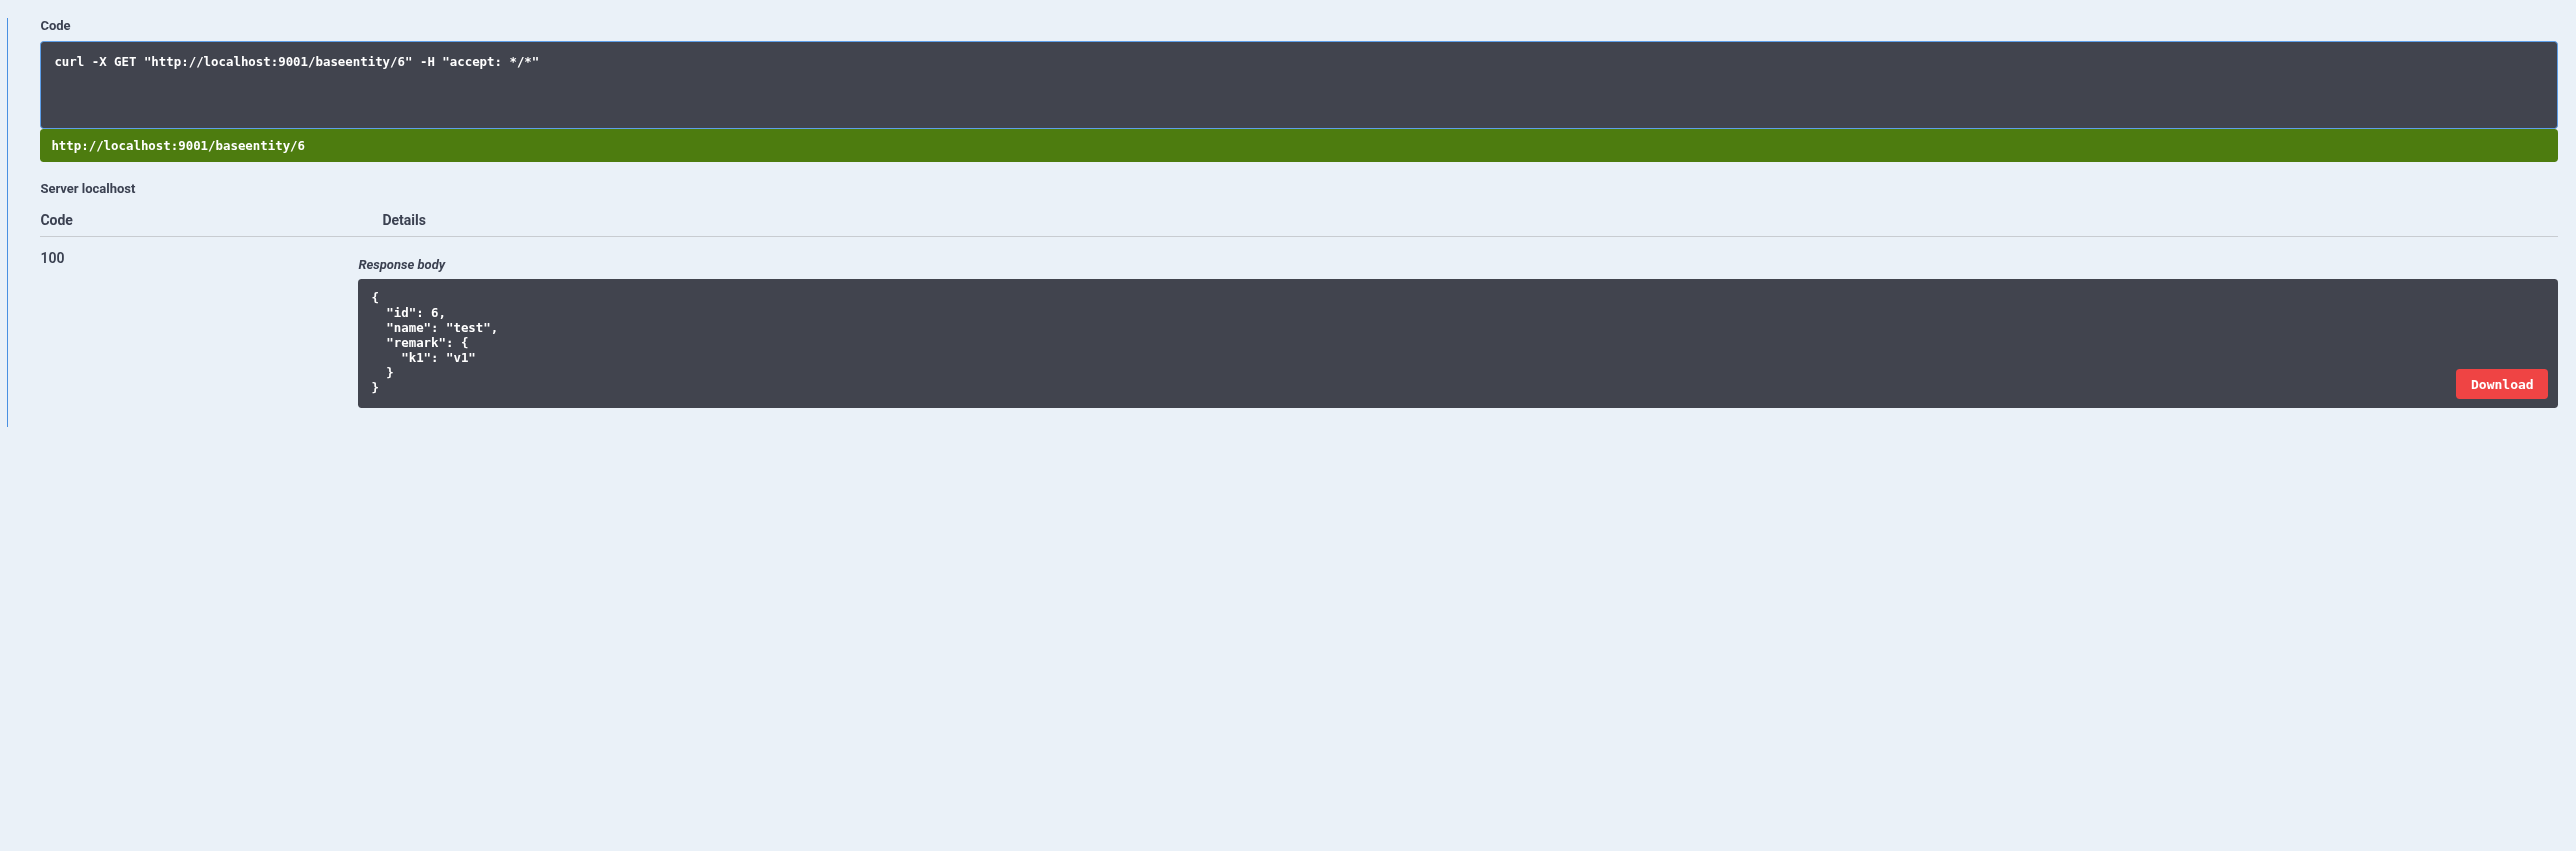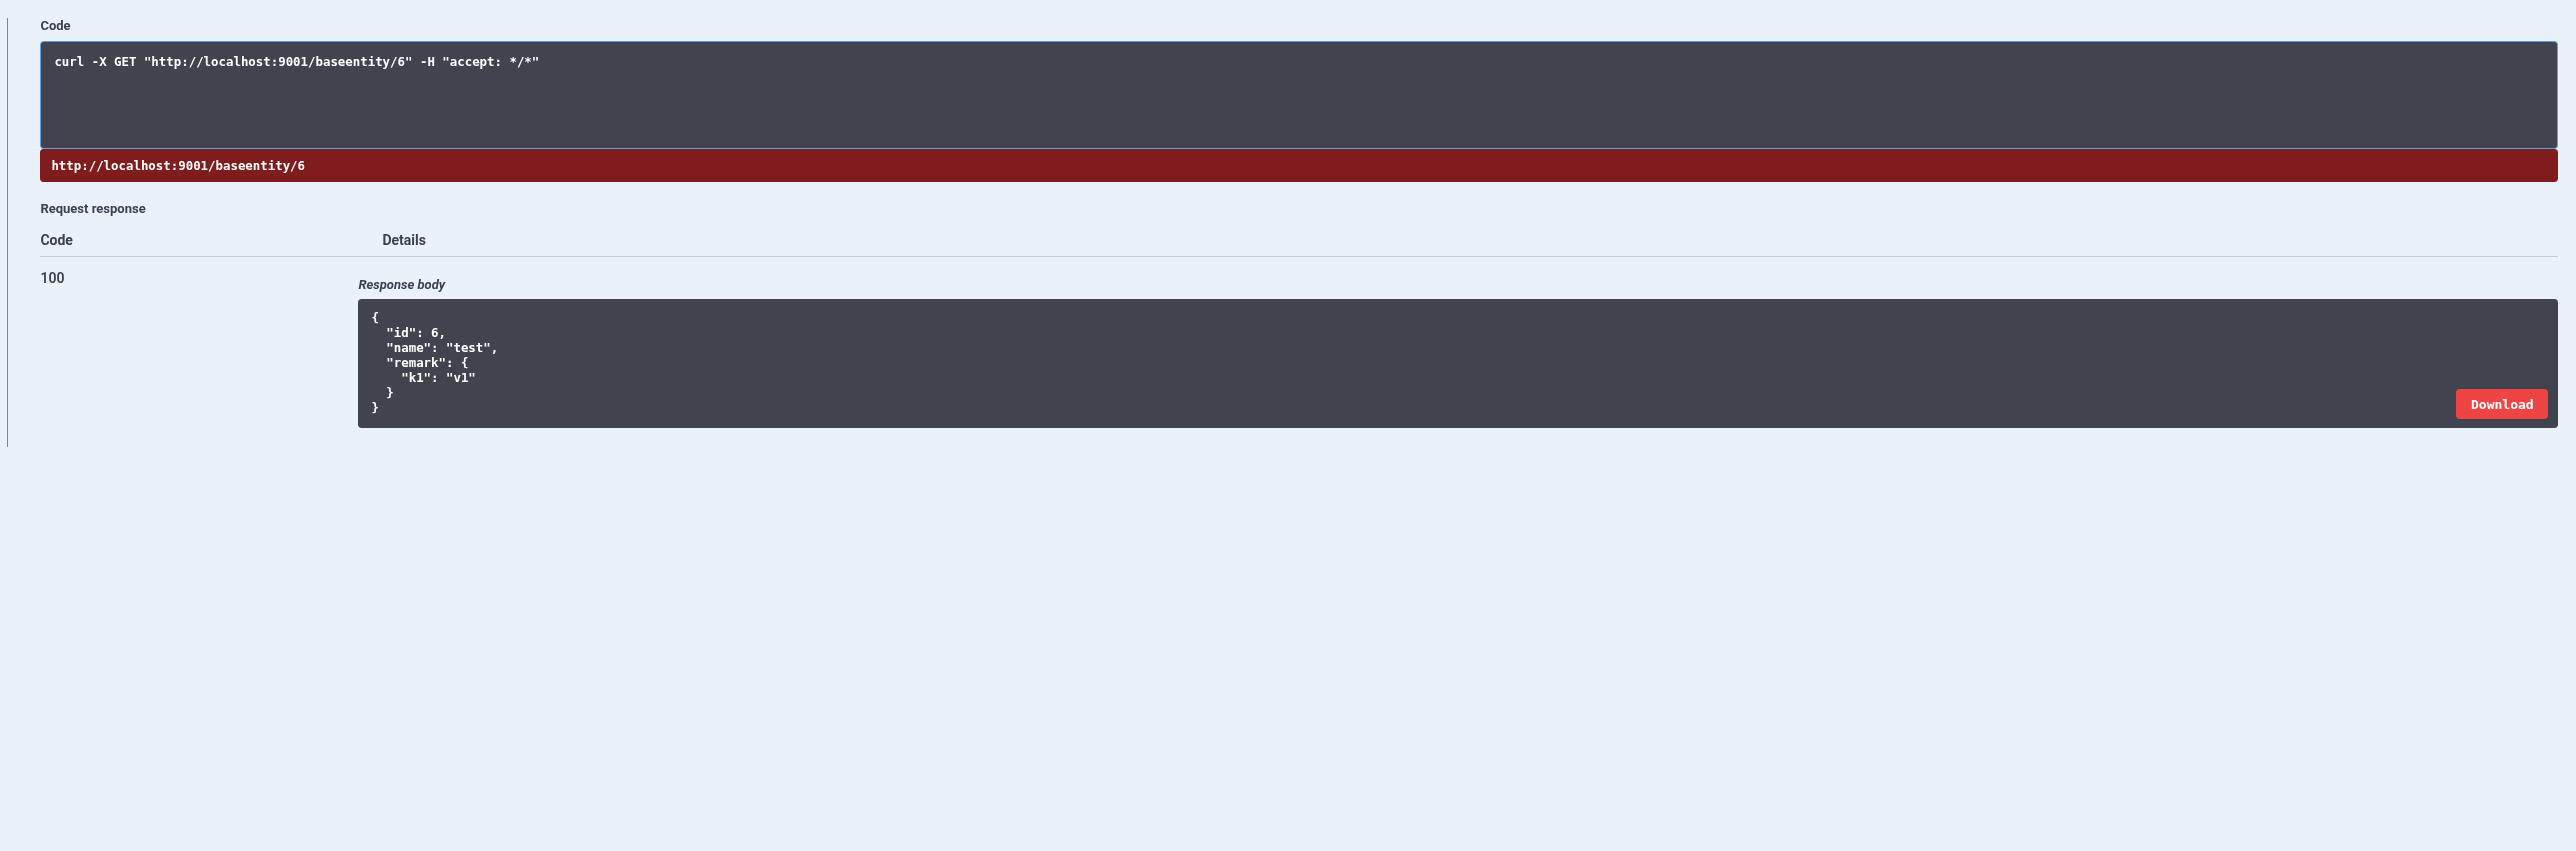--- a/index.html
+++ b/index.html
@@ -18,29 +18,29 @@
       font-weight: 700;
       color: #3b4151;
       margin-top: 18.4px;
       margin-bottom: 7.4px;
     }
     .curl-box {
       background: #41444e;
       border: 1.8px solid #5e9fe8;
       border-radius: 3.7px;
       padding: 12px 13px;
-      height: 108px;
+      height: 88px;
       color: #fff;
       font-family: ui-monospace, SFMono-Regular, Menlo, Consolas, monospace;
       font-size: 12.4px;
       font-weight: 600;
       overflow: auto;
     }
     .url-box {
-      background: #7f1d1d;
+      background: #4d7c0f;
       border-radius: 3.7px;
       padding: 9.2px 11px;
       color: #fff;
       font-family: ui-monospace, SFMono-Regular, Menlo, Consolas, monospace;
       font-size: 12.4px;
       font-weight: 600;
     }
     .table-header {
       display: flex;
       border-bottom: 0.9px solid #c8ccd1;
@@ -109,21 +109,21 @@
 
   <div class="section-label">Code</div>
   <div class="curl-box">
     <span>curl -X GET "http://localhost:9001/baseentity/6" -H "accept: */*"</span>
   </div>
 
   <div class="url-box">
     <span>http://localhost:9001/baseentity/6</span>
   </div>
 
-  <div class="section-label">Request response</div>
+  <div class="section-label">Server localhost</div>
 
   <div class="table-header">
     <div class="col col-code">Code</div>
     <div class="col col-details">Details</div>
   </div>
 
   <div class="row">
     <div class="code-val">100</div>
     <div class="details-val">
       <div class="body-label">Response body</div>

